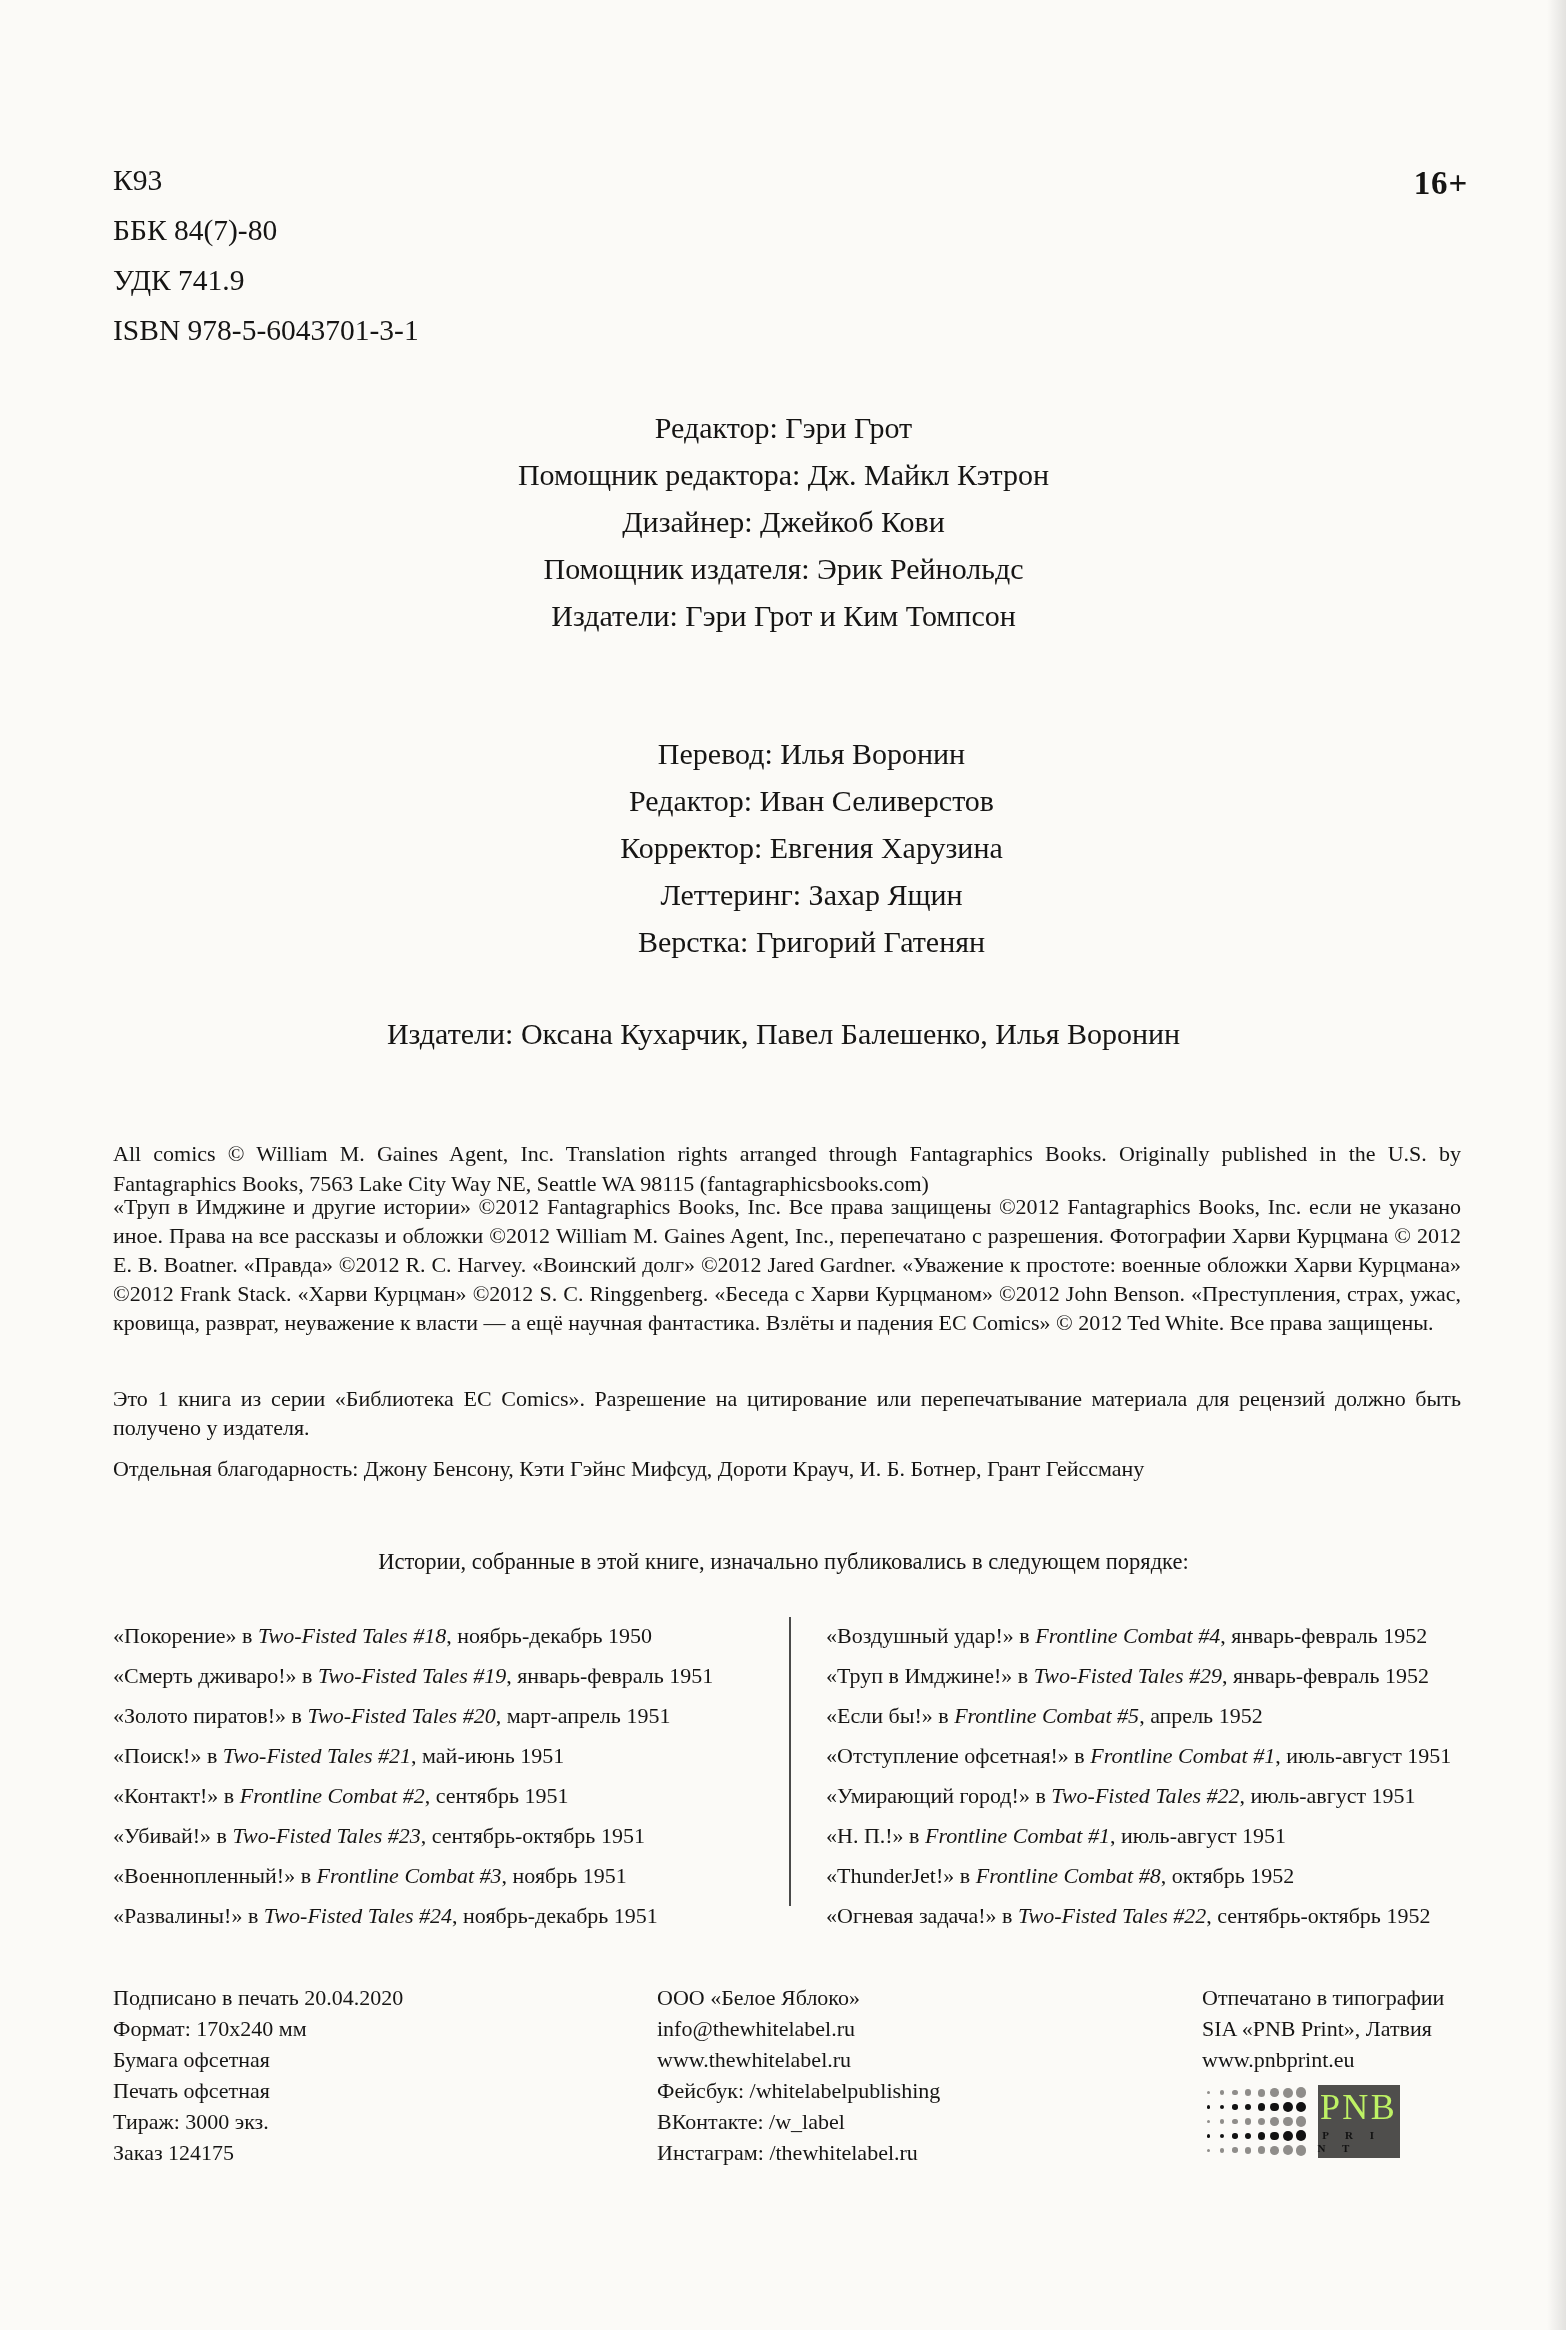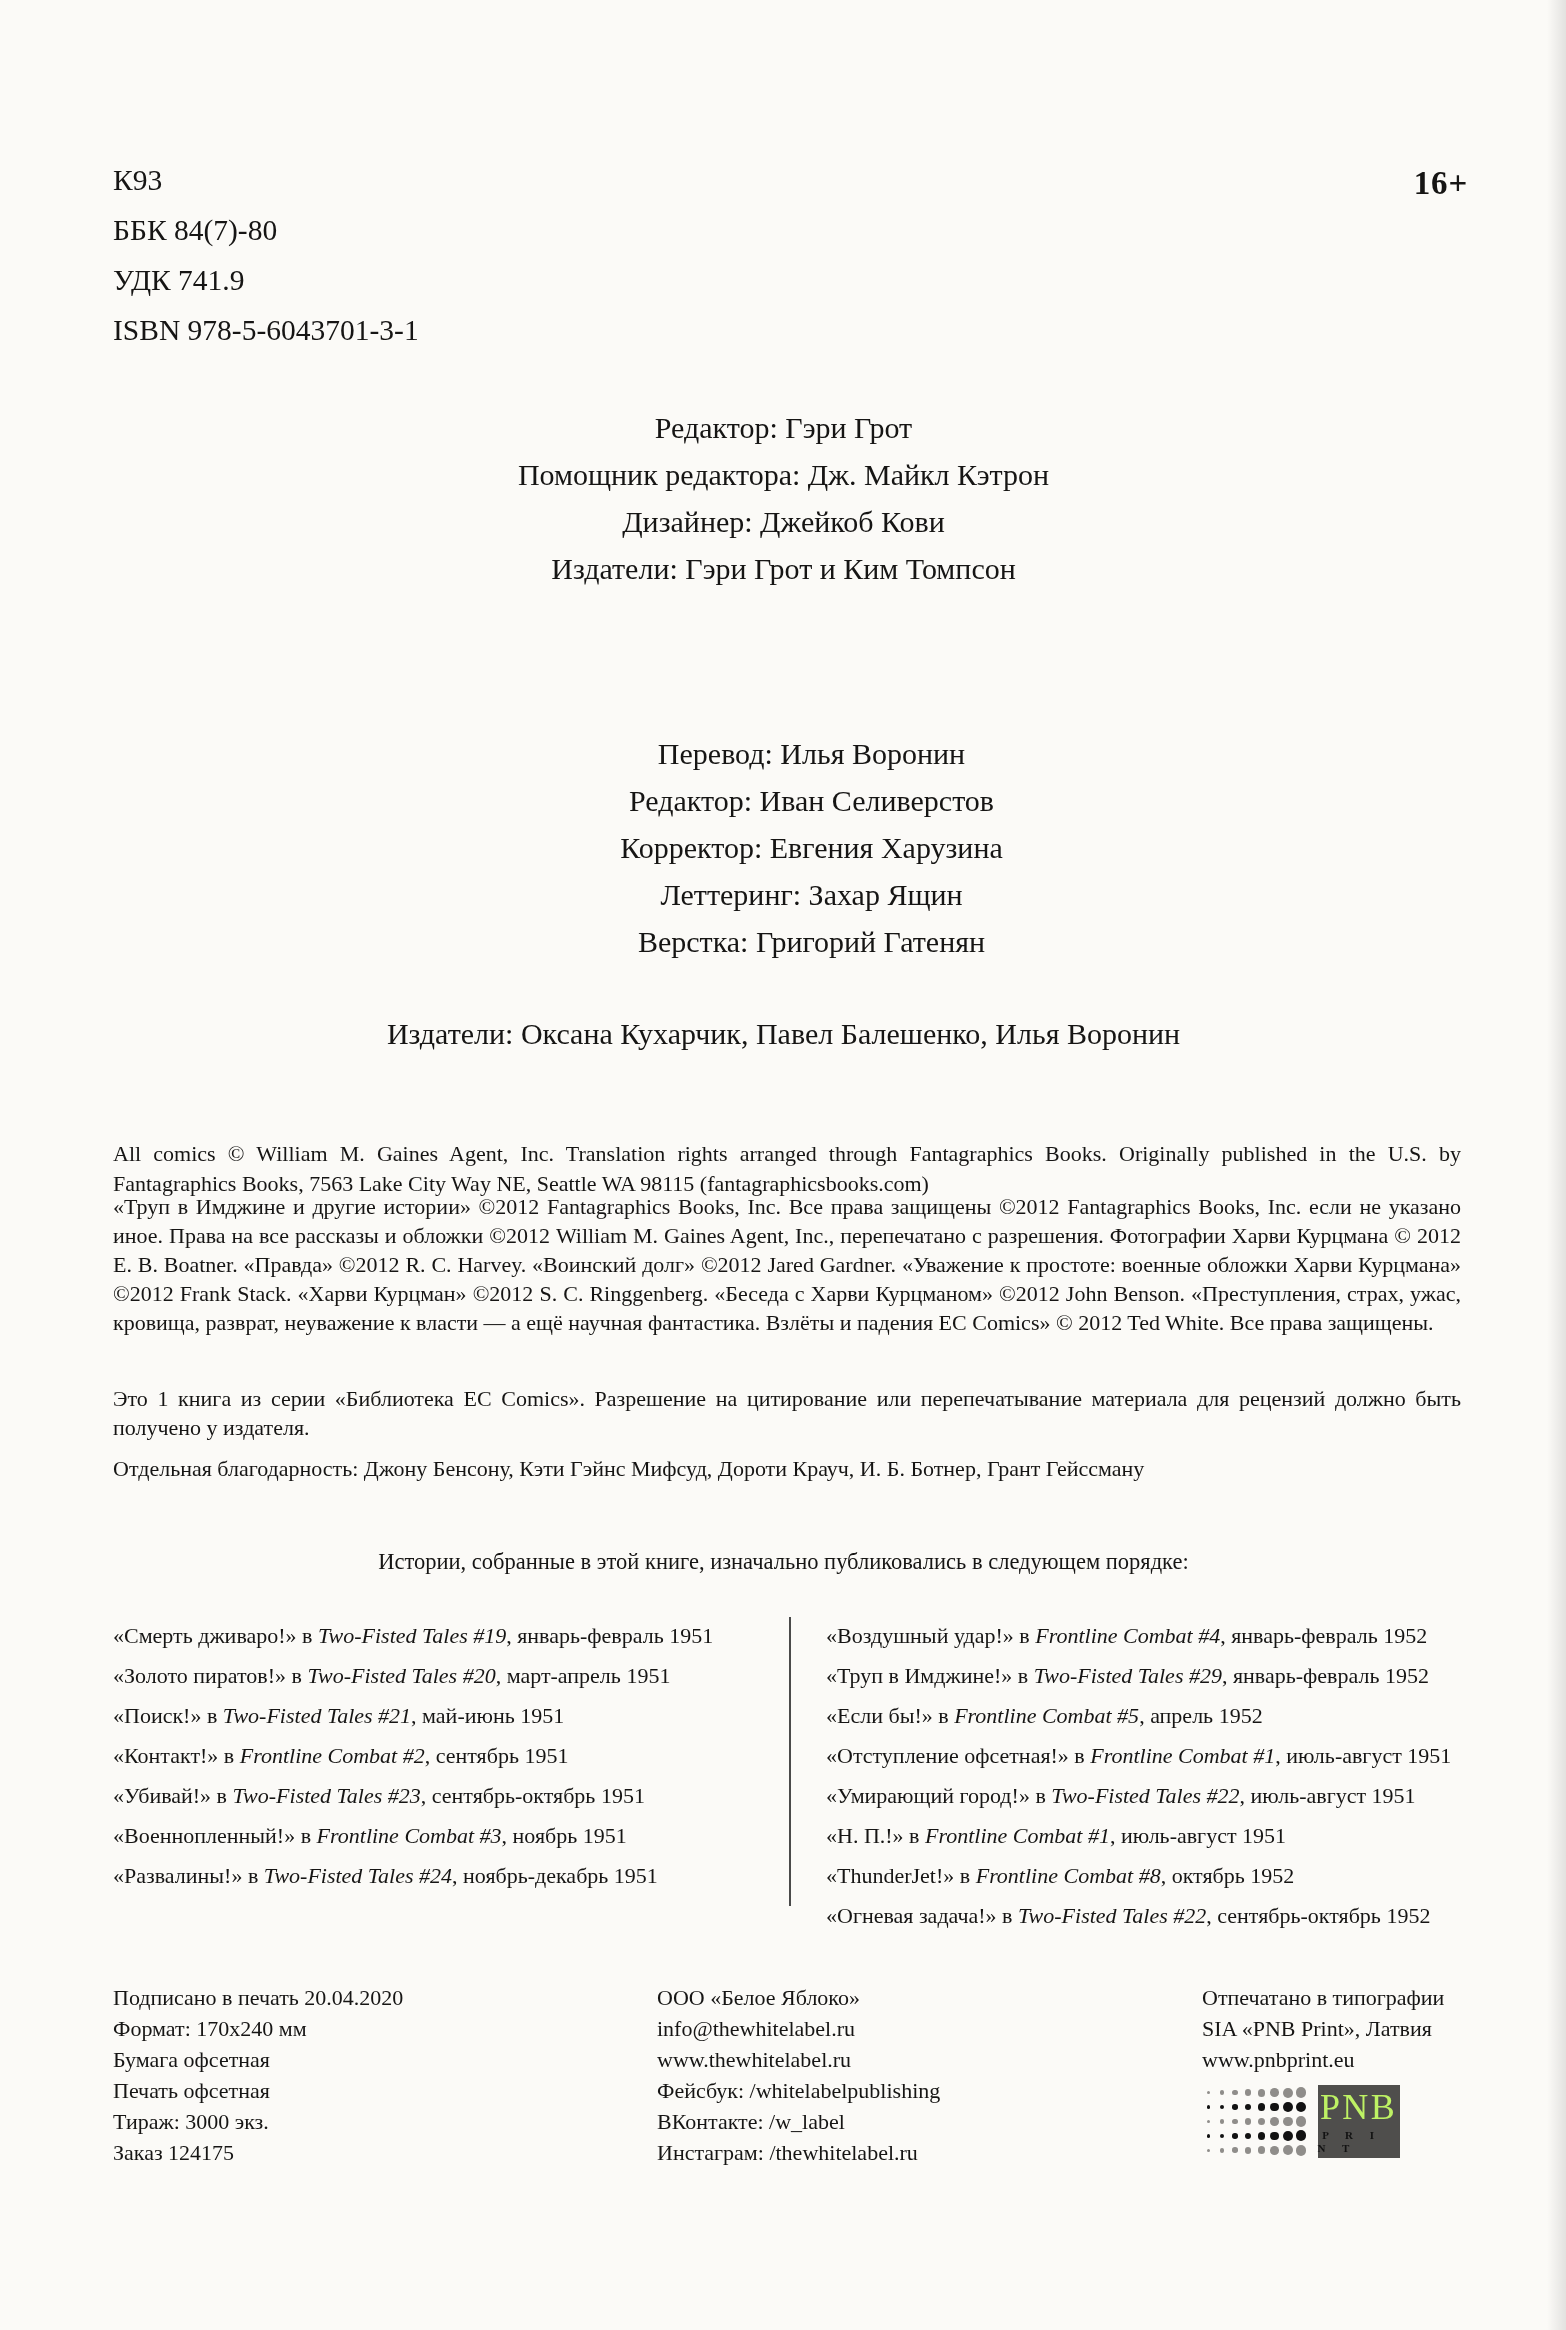--- a/index.html
+++ b/index.html
@@ -62,20 +62,21 @@
   <div>УДК 741.9</div>
   <div>ISBN 978-5-6043701-3-1</div>
 </div>
 
 <div class="abs age">16+</div>
 
 <div class="abs centered credits1">
   <div>Редактор: Гэри Грот</div>
   <div>Помощник редактора: Дж. Майкл Кэтрон</div>
   <div>Дизайнер: Джейкоб Кови</div>
+  <div>Помощник издателя: Эрик Рейнольдс</div>
   <div>Издатели: Гэри Грот и Ким Томпсон</div>
 </div>
 
 <div class="abs centered credits2">
   <div>Перевод: Илья Воронин</div>
   <div>Редактор: Иван Селиверстов</div>
   <div>Корректор: Евгения Харузина</div>
   <div>Леттеринг: Захар Ящин</div>
   <div>Верстка: Григорий Гатенян</div>
 </div>
@@ -83,20 +84,21 @@
 <div class="abs centered publishers">Издатели: Оксана Кухарчик, Павел Балешенко, Илья Воронин</div>
 
 <div class="abs para para-en">All comics © William M. Gaines Agent, Inc. Translation rights arranged through Fantagraphics Books. Originally published in the U.S. by Fantagraphics Books, 7563 Lake City Way NE, Seattle WA 98115 (fantagraphicsbooks.com)</div>
 <div class="abs para para-rights">«Труп в Имджине и другие истории» ©2012 Fantagraphics Books, Inc. Все права защищены ©2012 Fantagraphics Books, Inc. если не указано иное. Права на все рассказы и обложки ©2012 William M. Gaines Agent, Inc., перепечатано с разрешения. Фотографии Харви Курцмана © 2012 E. B. Boatner. «Правда» ©2012 R. C. Harvey. «Воинский долг» ©2012 Jared Gardner. «Уважение к простоте: военные обложки Харви Курцмана» ©2012 Frank Stack. «Харви Курцман» ©2012 S. C. Ringgenberg. «Беседа с Харви Курцманом» ©2012 John Benson. «Преступления, страх, ужас, кровища, разврат, неуважение к власти — а ещё научная фантастика. Взлёты и падения EC Comics» © 2012 Ted White. Все права защищены.</div>
 <div class="abs para para-series">Это 1 книга из серии «Библиотека EC Comics». Разрешение на цитирование или перепечатывание материала для рецензий должно быть получено у издателя.</div>
 <div class="abs para para-thanks">Отдельная благодарность: Джону Бенсону, Кэти Гэйнс Мифсуд, Дороти Крауч, И. Б. Ботнер, Грант Гейссману</div>
 
 <div class="abs centered stories-header">Истории, собранные в этой книге, изначально публиковались в следующем порядке:</div>
 
 <div class="abs story-col col-left">
+  <div class="story-row"><span>«Покорение» в </span><i>Two-Fisted Tales #18</i><span>, ноябрь-декабрь 1950</span></div>
   <div class="story-row"><span>«Смерть дживаро!» в </span><i>Two-Fisted Tales #19</i><span>, январь-февраль 1951</span></div>
   <div class="story-row"><span>«Золото пиратов!» в </span><i>Two-Fisted Tales #20</i><span>, март-апрель 1951</span></div>
   <div class="story-row"><span>«Поиск!» в </span><i>Two-Fisted Tales #21</i><span>, май-июнь 1951</span></div>
   <div class="story-row"><span>«Контакт!» в </span><i>Frontline Combat #2</i><span>, сентябрь 1951</span></div>
   <div class="story-row"><span>«Убивай!» в </span><i>Two-Fisted Tales #23</i><span>, сентябрь-октябрь 1951</span></div>
   <div class="story-row"><span>«Военнопленный!» в </span><i>Frontline Combat #3</i><span>, ноябрь 1951</span></div>
   <div class="story-row"><span>«Развалины!» в </span><i>Two-Fisted Tales #24</i><span>, ноябрь-декабрь 1951</span></div>
 </div>
 
 <div class="abs divider"></div>

